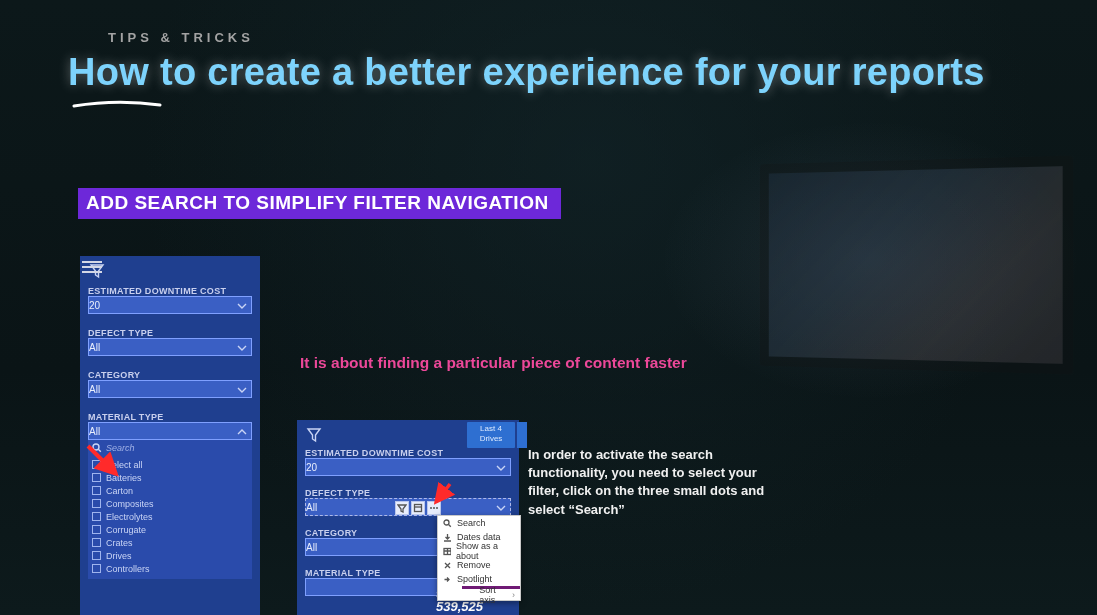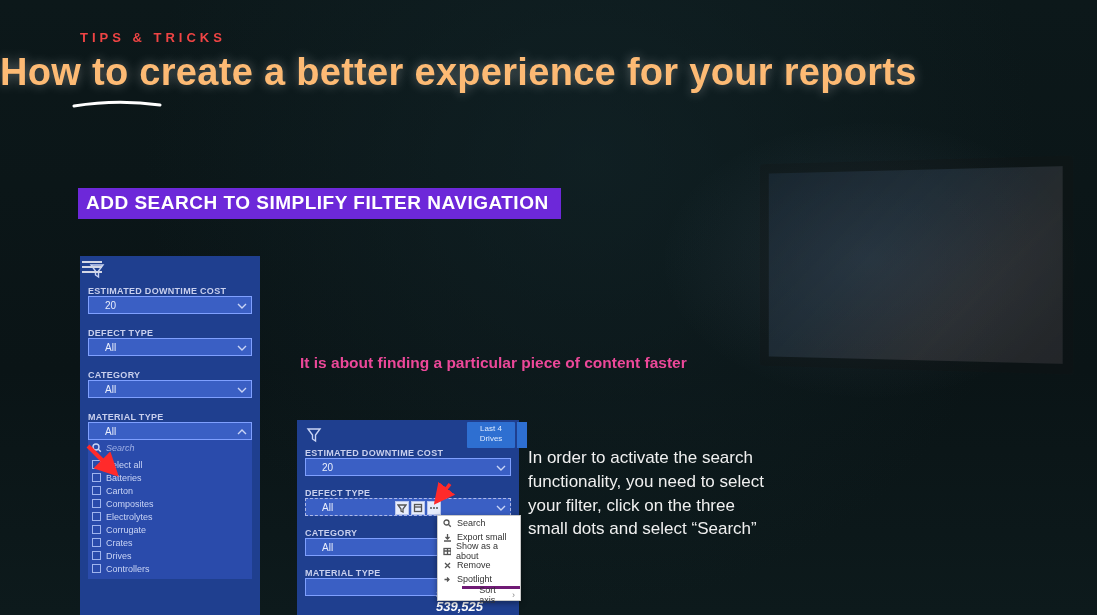--- a/index.html
+++ b/index.html
@@ -21,30 +21,31 @@
   }
   .bg-monitor {
     position:absolute; left:750px; top:160px; width:320px; height:210px;
     background:linear-gradient(135deg,#2a3a55 0%,#4a5a75 40%,#7a6a70 70%,#6a5a60 100%);
     border:10px solid #101010; border-radius:4px; opacity:.25; z-index:0;
     transform: perspective(800px) rotateY(-12deg);
   }
   .content { position: relative; z-index: 1; }
 
   .eyebrow {
-    color: #ef4444;
+    color: #a3a3a3;
     font-size: 13px;
     letter-spacing: 4px;
     font-weight: 700;
-    margin: 30px 0 6px 80px;
+    margin: 30px 0 6px 108px;
   }
   .headline {
-    color: #fdba74;
+    color: #7dd3fc;
     font-size: 38px;
     font-weight: 700;
+    margin-left: 68px;
     text-shadow: 0 0 12px rgba(255,255,255,0.35);
     letter-spacing: .3px;
   }
   .underline-swish {
     margin: 6px 0 0 72px;
     width: 90px; height: 10px;
   }
   .underline-swish svg { display:block; }
 
   .section-banner {
@@ -61,21 +62,21 @@
   
   .panel { position: absolute; background: #1f3f8f; }
   .panel.left { left: 80px; top: 226px; width: 180px; height: 380px; overflow:hidden;}
   .hamb { position:absolute; left:82px; top:228px; width:20px; height:16px; z-index:3;}
   .hamb div{height:2px;background:#d3d7e6;margin:3px 0;}
   .funnel-ico { position:absolute; width:18px; height:18px; }
   .panel .funnel-ico { left:8px; top:6px; }
   .lbl { color:#c9d0ee; font-size:9px; letter-spacing:.3px; font-weight:600; }
   .dd {
     background:#3a5fc4; border:1px solid #7fa0ff; height:18px; position:relative;
-    padding:2px 16px; color:#e9eefc; font-size:10px; line-height:14px;
+    padding:2px 0; color:#e9eefc; font-size:10px; line-height:14px;
   }
   .dd .chev { position:absolute; right:4px; top:4px; width:10px;height:10px;}
   .dd.open .chev { transform: rotate(180deg); }
 
   .panel.left .group { margin:0 8px; }
   .panel.left .g1 { margin-top:30px; }
   .panel.left .g-sp { margin-top:14px; }
 
   .search-row {
     background:#2a4bab; display:flex; align-items:center; height:16px;
@@ -121,21 +122,21 @@
   .totals{
     position:absolute; left:436px; top:558px; color:#fff; font-size:11px; z-index:3;font-style:italic;
   }
   .totals .l1{font-size:10px;color:#dbe6ff;}
   .totals .l1 b{color:#fff;}
   .totals .l2{font-weight:700;font-size:13px;}
 
   
   .para1{position:absolute;left:297px;top:256px;width:760px;color:#e9e9e9;font-size:15.5px;line-height:1.35;}
   .para2{position:absolute;left:300px;top:324px;color:#ec4899;font-weight:700;font-size:15.5px;}
-  .para3{position:absolute;left:528px;top:416px;width:250px;color:#f0f0f0;font-size:17px;line-height:1.4;}
+  .para3{position:absolute;left:528px;top:416px;width:250px;color:#f0f0f0;font-size:13px;line-height:1.4;font-weight:bold;}
 
   
   .arrow{position:absolute;z-index:6;}
   .arrow.a1{left:82px; top:410px; width:44px;height:44px;}
   .arrow.a2{left:428px; top:450px; width:30px;height:30px;}
 
   
   .stroke-lt{stroke:#c9d4f5;stroke-width:1.4;fill:none;}
   .stroke-dk{stroke:#555;stroke-width:1.3;fill:none;}
 </style>
@@ -333,21 +334,21 @@
         <svg width="9" height="9">
           <circle class="stroke-dk" cx="3.5" cy="3.5" r="2.5"></circle>
           <path class="stroke-dk" d="M5.5 5.5 l2.3 2.3"></path>
         </svg>
         <span>Search</span>
       </div>
     <div class="mrow">
         <svg width="9" height="9">
           <path class="stroke-dk" d="M4.5 1 v5 M2.5 4 l2 2 l2 -2 M1 8 h7"></path>
         </svg>
-        <span>Export small</span>
+        <span>Dates data</span>
       </div>
     <div class="mrow">
         <svg width="9" height="9">
           <rect class="stroke-dk" x="1" y="1.5" width="7" height="6"></rect>
           <path class="stroke-dk" d="M1 4 h7 M4.5 1.5 v6"></path>
         </svg>
         <span>Show as a about</span>
       </div>
     <div class="mrow">
         <svg width="9" height="9">

